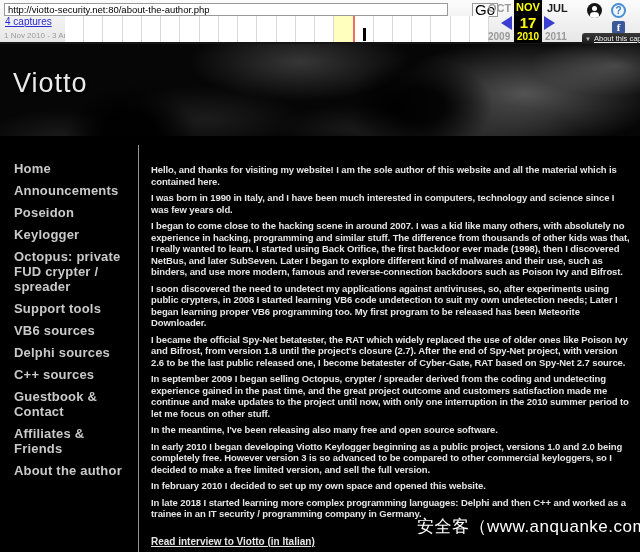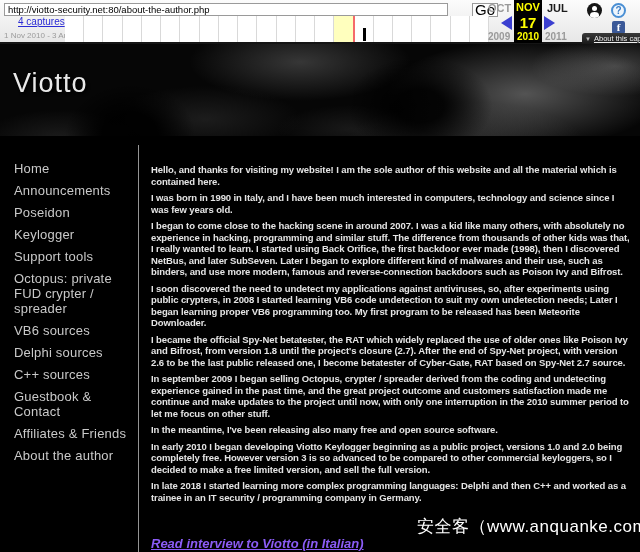--- a/index.html
+++ b/index.html
@@ -19,21 +19,21 @@
     position:absolute; left:4px; top:3px; width:444px; height:13px;
     border:1px solid #9a9a9a; background:#fff; font-size:9.5px;
     font-family:"Liberation Sans", sans-serif; padding:0 3px; color:#000;
   }
   #wb-go {
     position:absolute; left:472px; top:3px; width:26px; height:14px;
     border:1px solid #9a9a9a; background:#fdfdfd; font-size:15px;
     text-align:center; line-height:12px; color:#000; cursor:pointer;
   }
   #wb-captures {
-    position:absolute; left:18px; top:16px; font-size:10px; color:#2b2bd5;
+    position:absolute; left:5px; top:16px; font-size:10px; color:#2b2bd5;
     text-decoration:underline; cursor:pointer;text-align:right;
   }
   #wb-range { position:absolute; left:4px; top:31px; font-size:8px; color:#9b9b9b; white-space:nowrap; }
   #wb-timeline {
     position:absolute; left:65px; top:16px; width:424px; height:26px;
     display:flex; background:#e9e9e9;
   }
   .tl-cell { flex:1; background:#fff; border-right:1px solid #d9d9d9; position:relative; }
   .tl-cell.hl { background:var(--hl,#ffffbe); border-right:2px solid var(--mk,#f56a6a); }
   .tl-tick {
@@ -105,37 +105,37 @@
       radial-gradient(ellipse 160px 55px at 205px 75px, rgba(80,80,80,0.3), transparent 60%),
       radial-gradient(ellipse 120px 40px at 350px 85px, rgba(60,60,60,0.35), transparent 60%),
       #060606;
   }
   #logo {
     position:absolute; left:13px; top:68px; font-size:27px; font-weight:normal;
     color:#e9e9e9; letter-spacing:1px; text-shadow:2px 2px 3px rgba(0,0,0,0.95);
   }
   #sidebar {
     position:absolute; left:14px; top:161px; width:122px;
-    font-size:13px; color:#c9c9c9; letter-spacing:0.2px;
+    font-size:13px; color:#c9c9c9; letter-spacing:0.2px;font-weight:bold;
   }
   .side-item { margin-bottom:7px; line-height:15px; cursor:pointer; }
   #divider {
     position:absolute; left:138px; top:145px; width:1px; height:407px;
     background:#949494;
   }
   #content {
     position:absolute; left:151px; top:164px; width:480px; height:372px;
     overflow:hidden; font-size:9.5px; font-weight:bold; line-height:11.5px;
     color:#e4e4e4; letter-spacing:-0.1px;
   }
   #content p { margin:0 0 5px 0; }
   #interview-link {
-    position:absolute; left:151px; top:536px; font-size:13px;
-    font-weight:bold; font-style:italic; text-decoration:underline;
-    color:#8b5cf6; cursor:pointer; white-space:nowrap;
+    position:absolute; left:151px; top:536px; font-size:10px;
+    font-weight:bold; text-decoration:underline;
+    color:#e5e5e5; cursor:pointer; white-space:nowrap;
   }
   #watermark {
     position:absolute; left:417px; top:515px; font-size:17px; color:#fff;
     letter-spacing:0.5px; white-space:nowrap;
   }
 </style>
 </head>
 <body>
 
 <div id="stage">
@@ -203,23 +203,23 @@
   <nav id="sidebar">
 
       <div class="side-item">Home</div>
 
       <div class="side-item">Announcements</div>
 
       <div class="side-item">Poseidon</div>
 
       <div class="side-item">Keylogger</div>
 
+      <div class="side-item">Octopus: private FUD crypter / spreader</div>
+
       <div class="side-item">Support tools</div>
-
-      <div class="side-item">Octopus: private FUD crypter / spreader</div>
 
       <div class="side-item">VB6 sources</div>
 
       <div class="side-item">Delphi sources</div>
 
       <div class="side-item">C++ sources</div>
 
       <div class="side-item">Guestbook &amp; Contact</div>
 
       <div class="side-item">Affiliates &amp; Friends</div>
@@ -240,19 +240,20 @@
       <p>I soon discovered the need to undetect my applications against antiviruses, so, after experiments using public crypters, in 2008 I started learning VB6 code undetection to suit my own undetection needs; Later I began learning proper VB6 programming too. My first program to be released has been Meteorite Downloader.</p>
 
       <p>I became the official Spy-Net betatester, the RAT which widely replaced the use of older ones like Poison Ivy and Bifrost, from version 1.8 until the project's closure (2.7). After the end of Spy-Net project, with version 2.6 to be the last public released one, I become betatester of Cyber-Gate, RAT based on Spy-Net 2.7 source.</p>
 
       <p>In september 2009 I began selling Octopus, crypter / spreader derived from the coding and undetecting experience gained in the past time, and the great project outcome and customers satisfaction made me continue and make updates to the project until now, with only one interruption in the 2010 summer period to let me focus on other stuff.</p>
 
       <p>In the meantime, I've been releasing also many free and open source software.</p>
 
       <p>In early 2010 I began developing Viotto Keylogger beginning as a public project, versions 1.0 and 2.0 being completely free. However version 3 is so advanced to be compared to other commercial keyloggers, so I decided to make a free limited version, and sell the full version.</p>
 
+      <p>In february 2010 I decided to set up my own space and opened this website.</p>
 
       <p>In late 2018 I started learning more complex programming languages: Delphi and then C++ and worked as a trainee in an IT security / programming company in Germany.</p>
     </div>
 
   <a id="interview-link">Read interview to Viotto (in Italian)</a>
   <div id="watermark">安全客（www.anquanke.com）</div>
 </div>
 
 </body></html>

